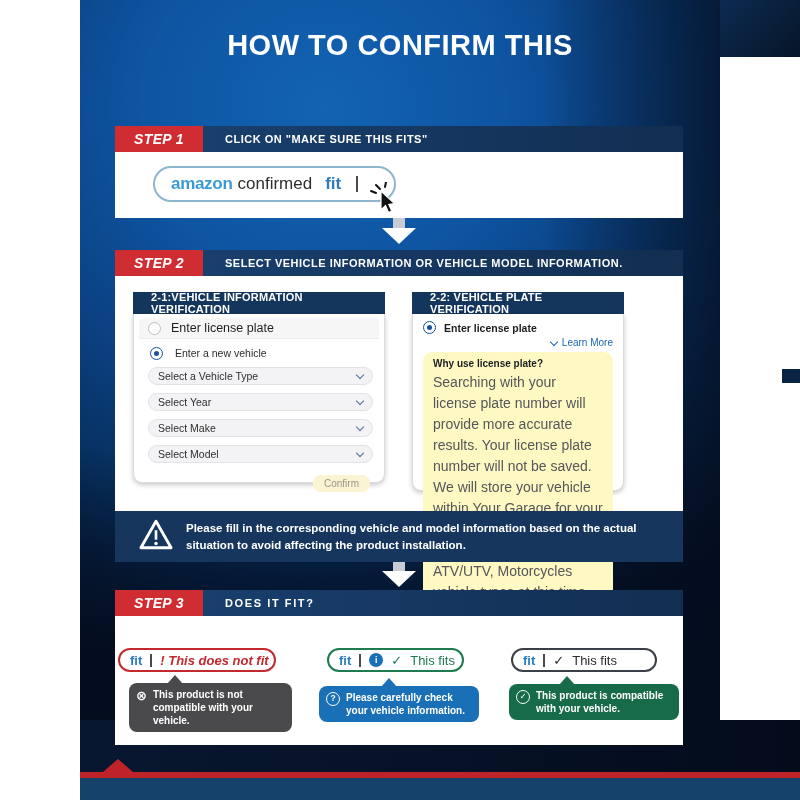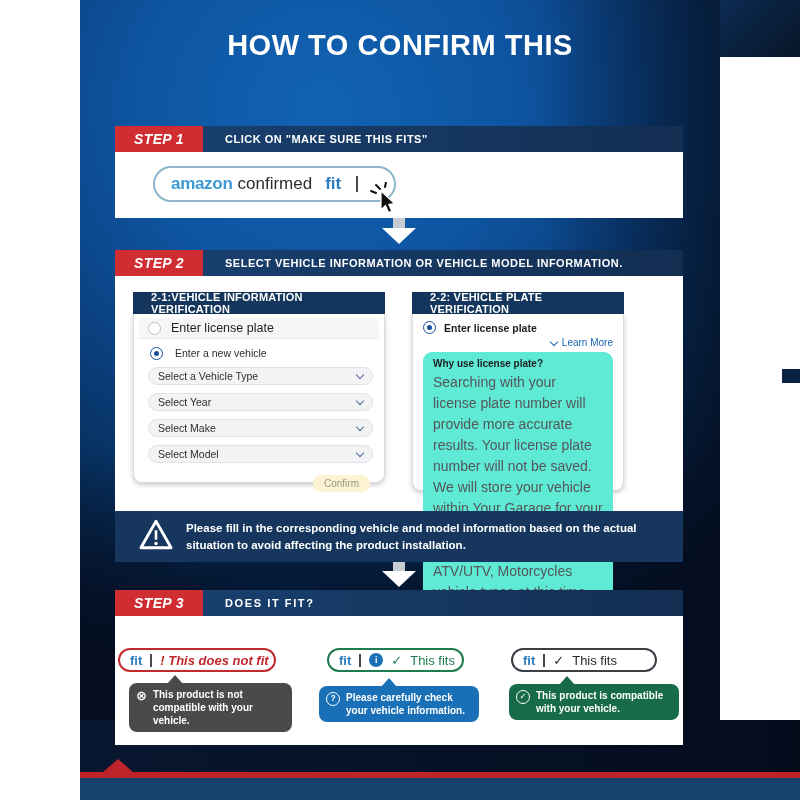--- a/index.html
+++ b/index.html
@@ -87,21 +87,21 @@
     padding:0 9px; font-size:10.5px; color:#2e2e2e; }
   .chev { width:6px; height:6px; border-right:1.6px solid #4f6e96; border-bottom:1.6px solid #4f6e96;
     transform:rotate(45deg); margin-top:-3px; flex:none; }
   .confirm-row { display:flex; justify-content:flex-end; padding:4px 9px 0; }
   .confirm-btn { background:#fcf3d3; border-radius:8px; padding:3px 11px; font-size:10px; color:#9a9588; }
 
   .row-plate-b { display:flex; gap:8px; align-items:center; font-size:10.5px; font-weight:700; color:#1c1c1c; }
   .learn { display:flex; justify-content:flex-end; align-items:center; gap:5px;
     color:#1a66b5; font-size:10px; margin-top:3px; }
   .learn .chev { border-color:#1a66b5; margin-top:-2px; }
-  .infobox { background:#5eead4; border-radius:9px; padding:6px 10px 8px; margin-top:4px; }
+  .infobox { background:#fef9c3; border-radius:9px; padding:6px 10px 8px; margin-top:4px; }
   .infobox .ib-title { font-size:10px; font-weight:700; color:#1d1d1f; margin-bottom:3px; }
   .infobox .ib-body { font-size:14px; color:#55555a; line-height:1.5; }
   .plate-input { margin-top:9px; border:1px solid #c9c9ce; border-radius:5px; height:16px;
     display:flex; align-items:center; padding:0 8px; font-size:9.5px; color:#8f8f94; }
   .state-row { display:flex; gap:9px; margin-top:4px; align-items:center; }
   .state-select { flex:1; border:1px solid #c9c9ce; border-radius:5px; height:18px;
     display:flex; align-items:center; justify-content:space-between; padding:0 8px;
     font-size:10px; color:#9c9ca1; }
   .state-select .chev { border-color:#55606e; }
   .search-btn { background:#22c55e; border-radius:10px; padding:3px 12px; font-size:10.5px;

